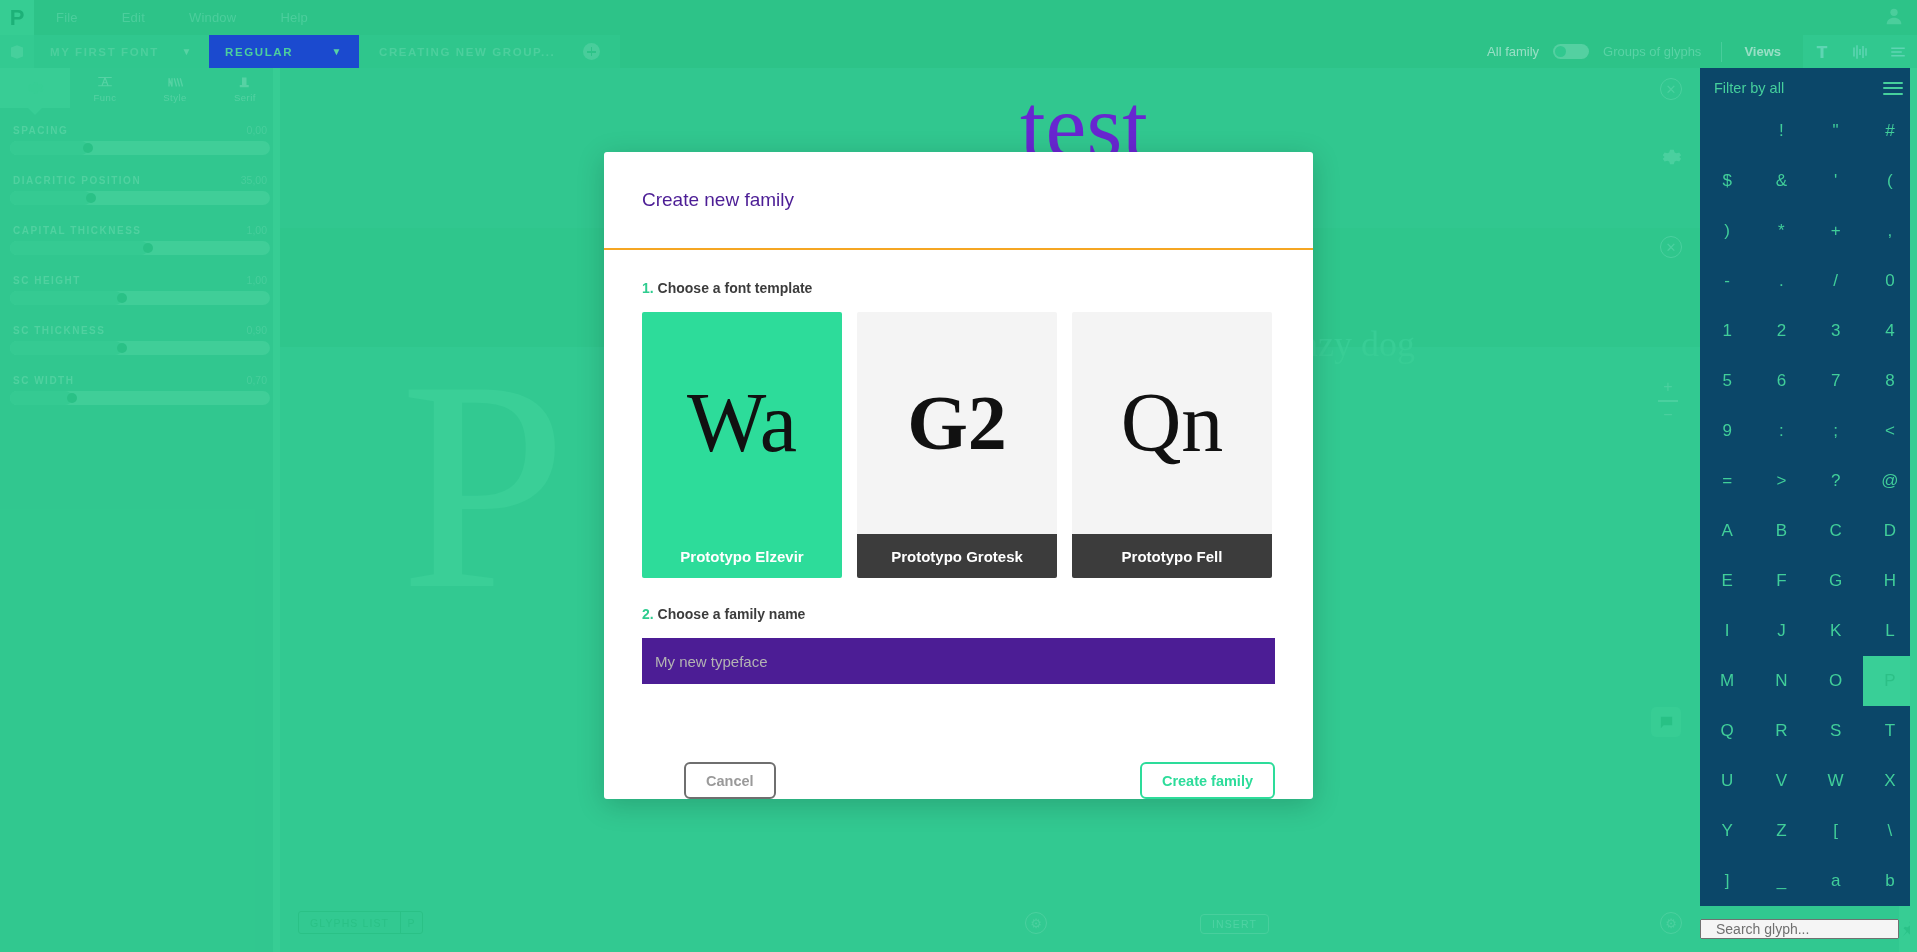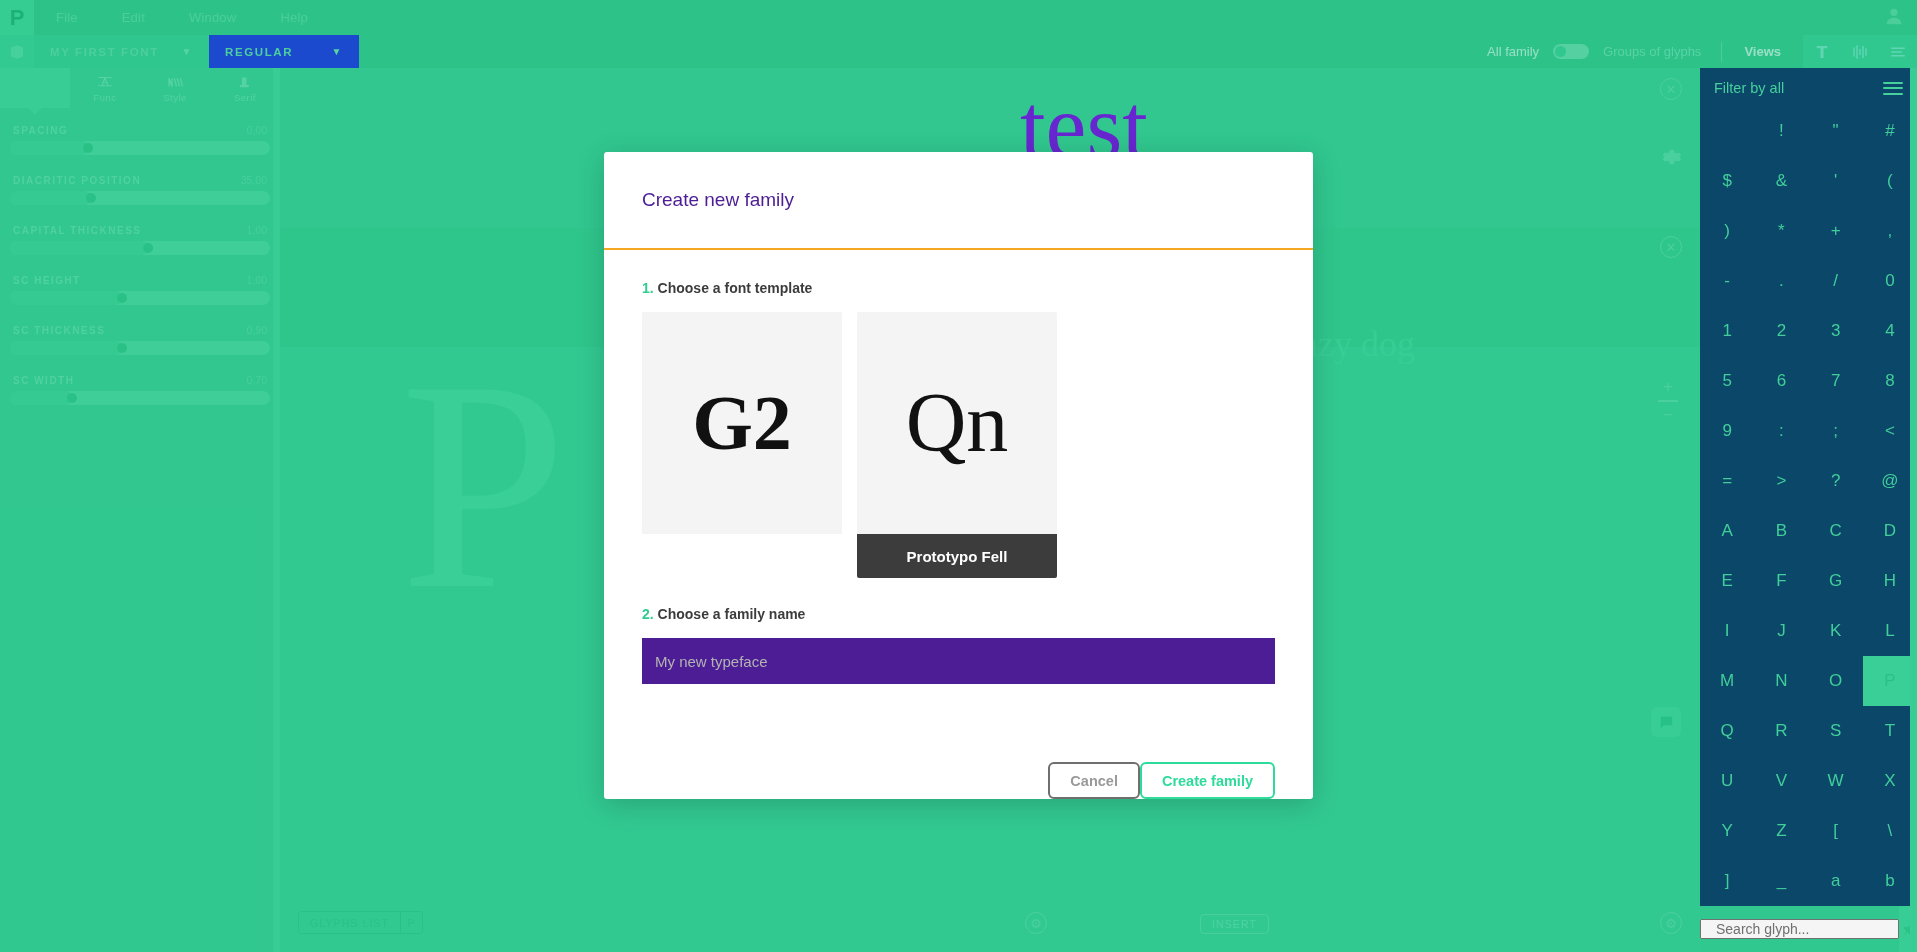--- a/index.html
+++ b/index.html
@@ -227,21 +227,21 @@
   .tpl.selected .tpl-label { background: #2ddc9a; }
 
   .name-field {
     margin-top: 8px; height: 46px; background: #4c1d95;
     display: flex; align-items: center; padding: 0 13px;
     font-size: 15px; color: #b3b3b3; border: none; width: 100%;
     font-family: "Liberation Sans", sans-serif;
   }
   .name-field::placeholder { color: #b3b3b3; }
   .modal-actions {
-    display: flex; justify-content: flex-end; 
+    display: flex; justify-content: space-between; gap: 15px;
     padding: 28px 38px 0 38px;
     margin-left: 42px;
   }
   .btn {
     border-radius: 6px; font-size: 14.5px; font-weight: bold;
     padding: 0 20px; height: 37px; display: flex; align-items: center;
     justify-content: center; background: #fff; cursor: pointer;
   }
   .btn-cancel { border: 2px solid #6f6f6f; color: #9a9a9a; min-width: 83px; }
   .btn-create { border: 2px solid #2ddc9a; color: #2ddc9a; min-width: 123px; }
@@ -275,20 +275,24 @@
             <path d="M4 6l8-3 8 3v12l-8 3-8-3z"></path>
           </svg>
       </div>
       <div class="tb-cell tb-font">
         <span>MY FIRST FONT</span>
         <span class="chev">▼</span>
       </div>
       <div class="tb-cell tb-weight">
         <span>REGULAR</span>
         <span class="chev">▼</span>
+      </div>
+      <div class="tb-cell tb-group">
+        <span>CREATING NEW GROUP...</span>
+        <span class="plus-ico"></span>
       </div>
       <div class="tb-right">
         <div class="glyph-toggle">
           <span class="on">All family</span>
           <span class="toggle-pill"></span>
           <span>Groups of glyphs</span>
         </div>
         <span class="divider-v"></span>
         <span class="views-label">Views</span>
         <span class="icon-btn">
@@ -536,22 +540,27 @@
       <div class="modal-title">Create new family</div>
     </div>
 
     <div class="modal-body">
       <div class="step-label">
         <span class="step-num">1.</span>
         <span>Choose a font template</span>
       </div>
 
       <div class="templates">
+        <div class="tpl selected">
+          <div class="tpl-preview">Wa</div>
+          <div class="tpl-label">Prototypo Elzevir</div>
+        </div>
         <div class="tpl">
           <div class="tpl-preview sans">G2</div>
+          <div class="tpl-label">Prototypo Grotesk</div>
         </div>
         <div class="tpl">
           <div class="tpl-preview">Qn</div>
           <div class="tpl-label">Prototypo Fell</div>
         </div>
       </div>
 
       <div class="step-label" style="margin-top:28px">
         <span class="step-num">2.</span>
         <span>Choose a family name</span>

